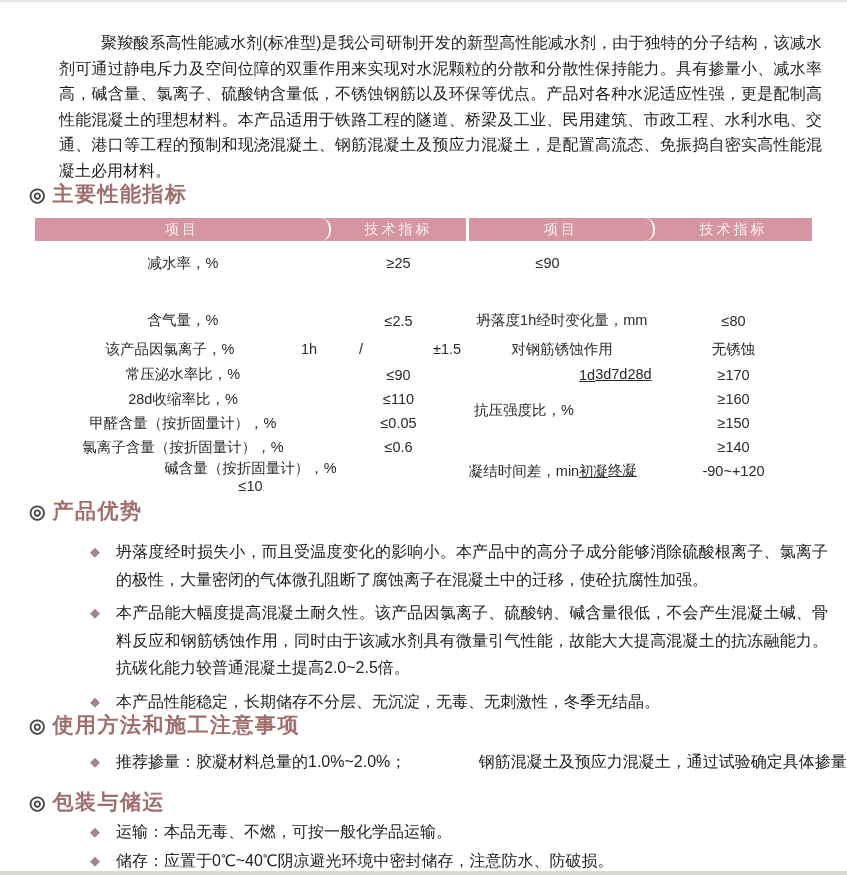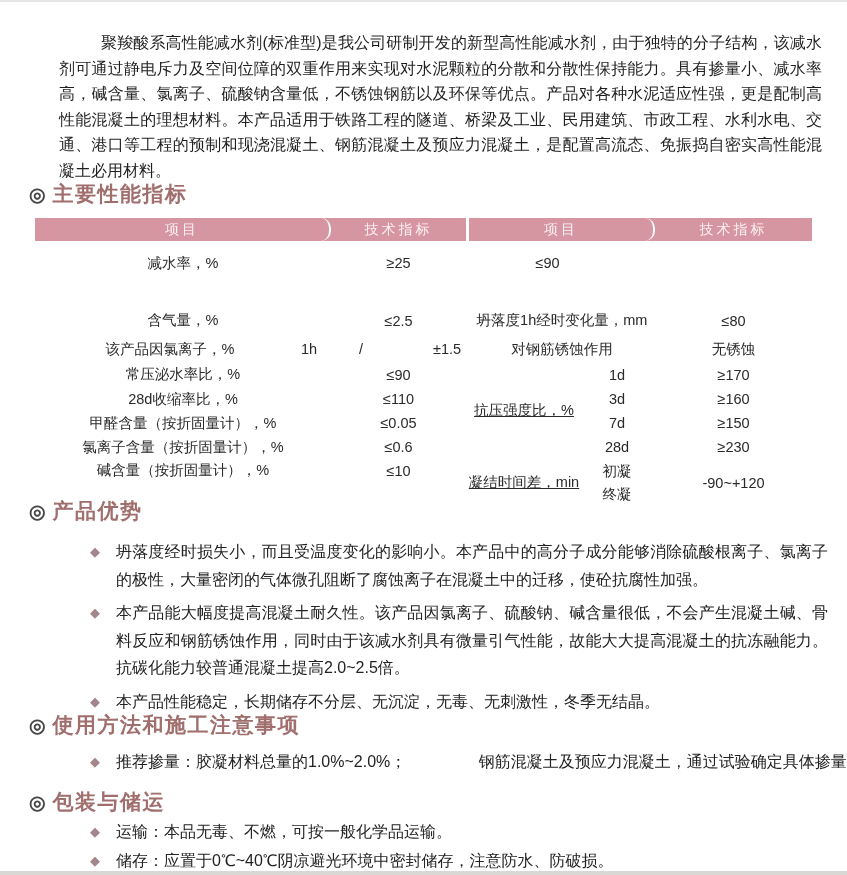--- a/index.html
+++ b/index.html
@@ -65,37 +65,36 @@
   .trow { display: flex; align-items: center; font-size: 14.5px; color: #2a2a2a; }
   .td { display: flex; align-items: center; justify-content: center; white-space: nowrap; }
   .tbl.left  .td.item { width: 296px; }
   .tbl.left  .td.val  { width: 135px; }
   .tbl.right .td.item { width: 186px; }
   .tbl.right .td.val  { width: 157px; }
   .td.twoline { flex-direction: column; line-height: 19px; font-size: 14.5px; }
 
   .rh1 { height: 44px; } .rh2 { height: 31px; margin-top: 20px; } .rh3 { height: 26px; }
   .rh4 { height: 25px; } .rh5 { height: 24px; } .rh6 { height: 24px; }
-  .rh7 { height: 24px; } .rh8 { height: 24px; } .rh9 { height: 23px; }
+  .rh7 { height: 24px; } .rh8 { height: 24px; } .rh9 { height: 23px; flex-direction: column; }
 
   
   .trow.special { position: relative; }
   .sp-item  { position: absolute; left: 10px;  width: 250px; text-align: center; }
   .sp-time  { position: absolute; left: 252px; width: 44px;  text-align: center; }
   .sp-slash { position: absolute; left: 310px; width: 32px;  text-align: center; }
   .sp-val   { position: absolute; left: 376px; width: 72px;  text-align: center; }
 
   
   .group { display: flex; font-size: 14.5px; color: #2a2a2a; }
   .group .glabel {
     width: 110px; display: flex; align-items: center; justify-content: center;
     white-space: nowrap;
-    text-decoration: underline;
-  }
-  .group .gmid  { width: 76px;  display: flex; flex-direction: column; }
+  }
+  .group .gmid  { width: 76px;  display: flex; flex-direction: row; text-decoration: underline; }
   .group .gvals { width: 157px; display: flex; flex-direction: column; }
   .gsub { display: flex; align-items: center; justify-content: center; white-space: nowrap; }
   .g1 .gmid .gsub:nth-child(1), .g1 .gvals .gsub:nth-child(1) { height: 25px; }
   .g1 .gmid .gsub:nth-child(n+2), .g1 .gvals .gsub:nth-child(n+2) { height: 24px; }
   .g2 .gmid .gsub:nth-child(1) { height: 24px; }
   .g2 .gmid .gsub:nth-child(2) { height: 23px; }
   .g2 .gvalspan { width: 157px; display: flex; align-items: center; justify-content: center; }
 
   
   .blist { position: absolute; left: 88px; width: 740px; }
@@ -192,21 +191,21 @@
         <div class="gmid">
           <div class="gsub">1d</div>
           <div class="gsub">3d</div>
           <div class="gsub">7d</div>
           <div class="gsub">28d</div>
         </div>
         <div class="gvals">
           <div class="gsub">≥170</div>
           <div class="gsub">≥160</div>
           <div class="gsub">≥150</div>
-          <div class="gsub">≥230</div>
+          <div class="gsub">≥140</div>
         </div>
       </div>
       <div class="group g2">
         <div class="glabel">凝结时间差，min</div>
         <div class="gmid">
           <div class="gsub">初凝</div>
           <div class="gsub">终凝</div>
         </div>
         <div class="gvalspan">-90~+120</div>
       </div>

